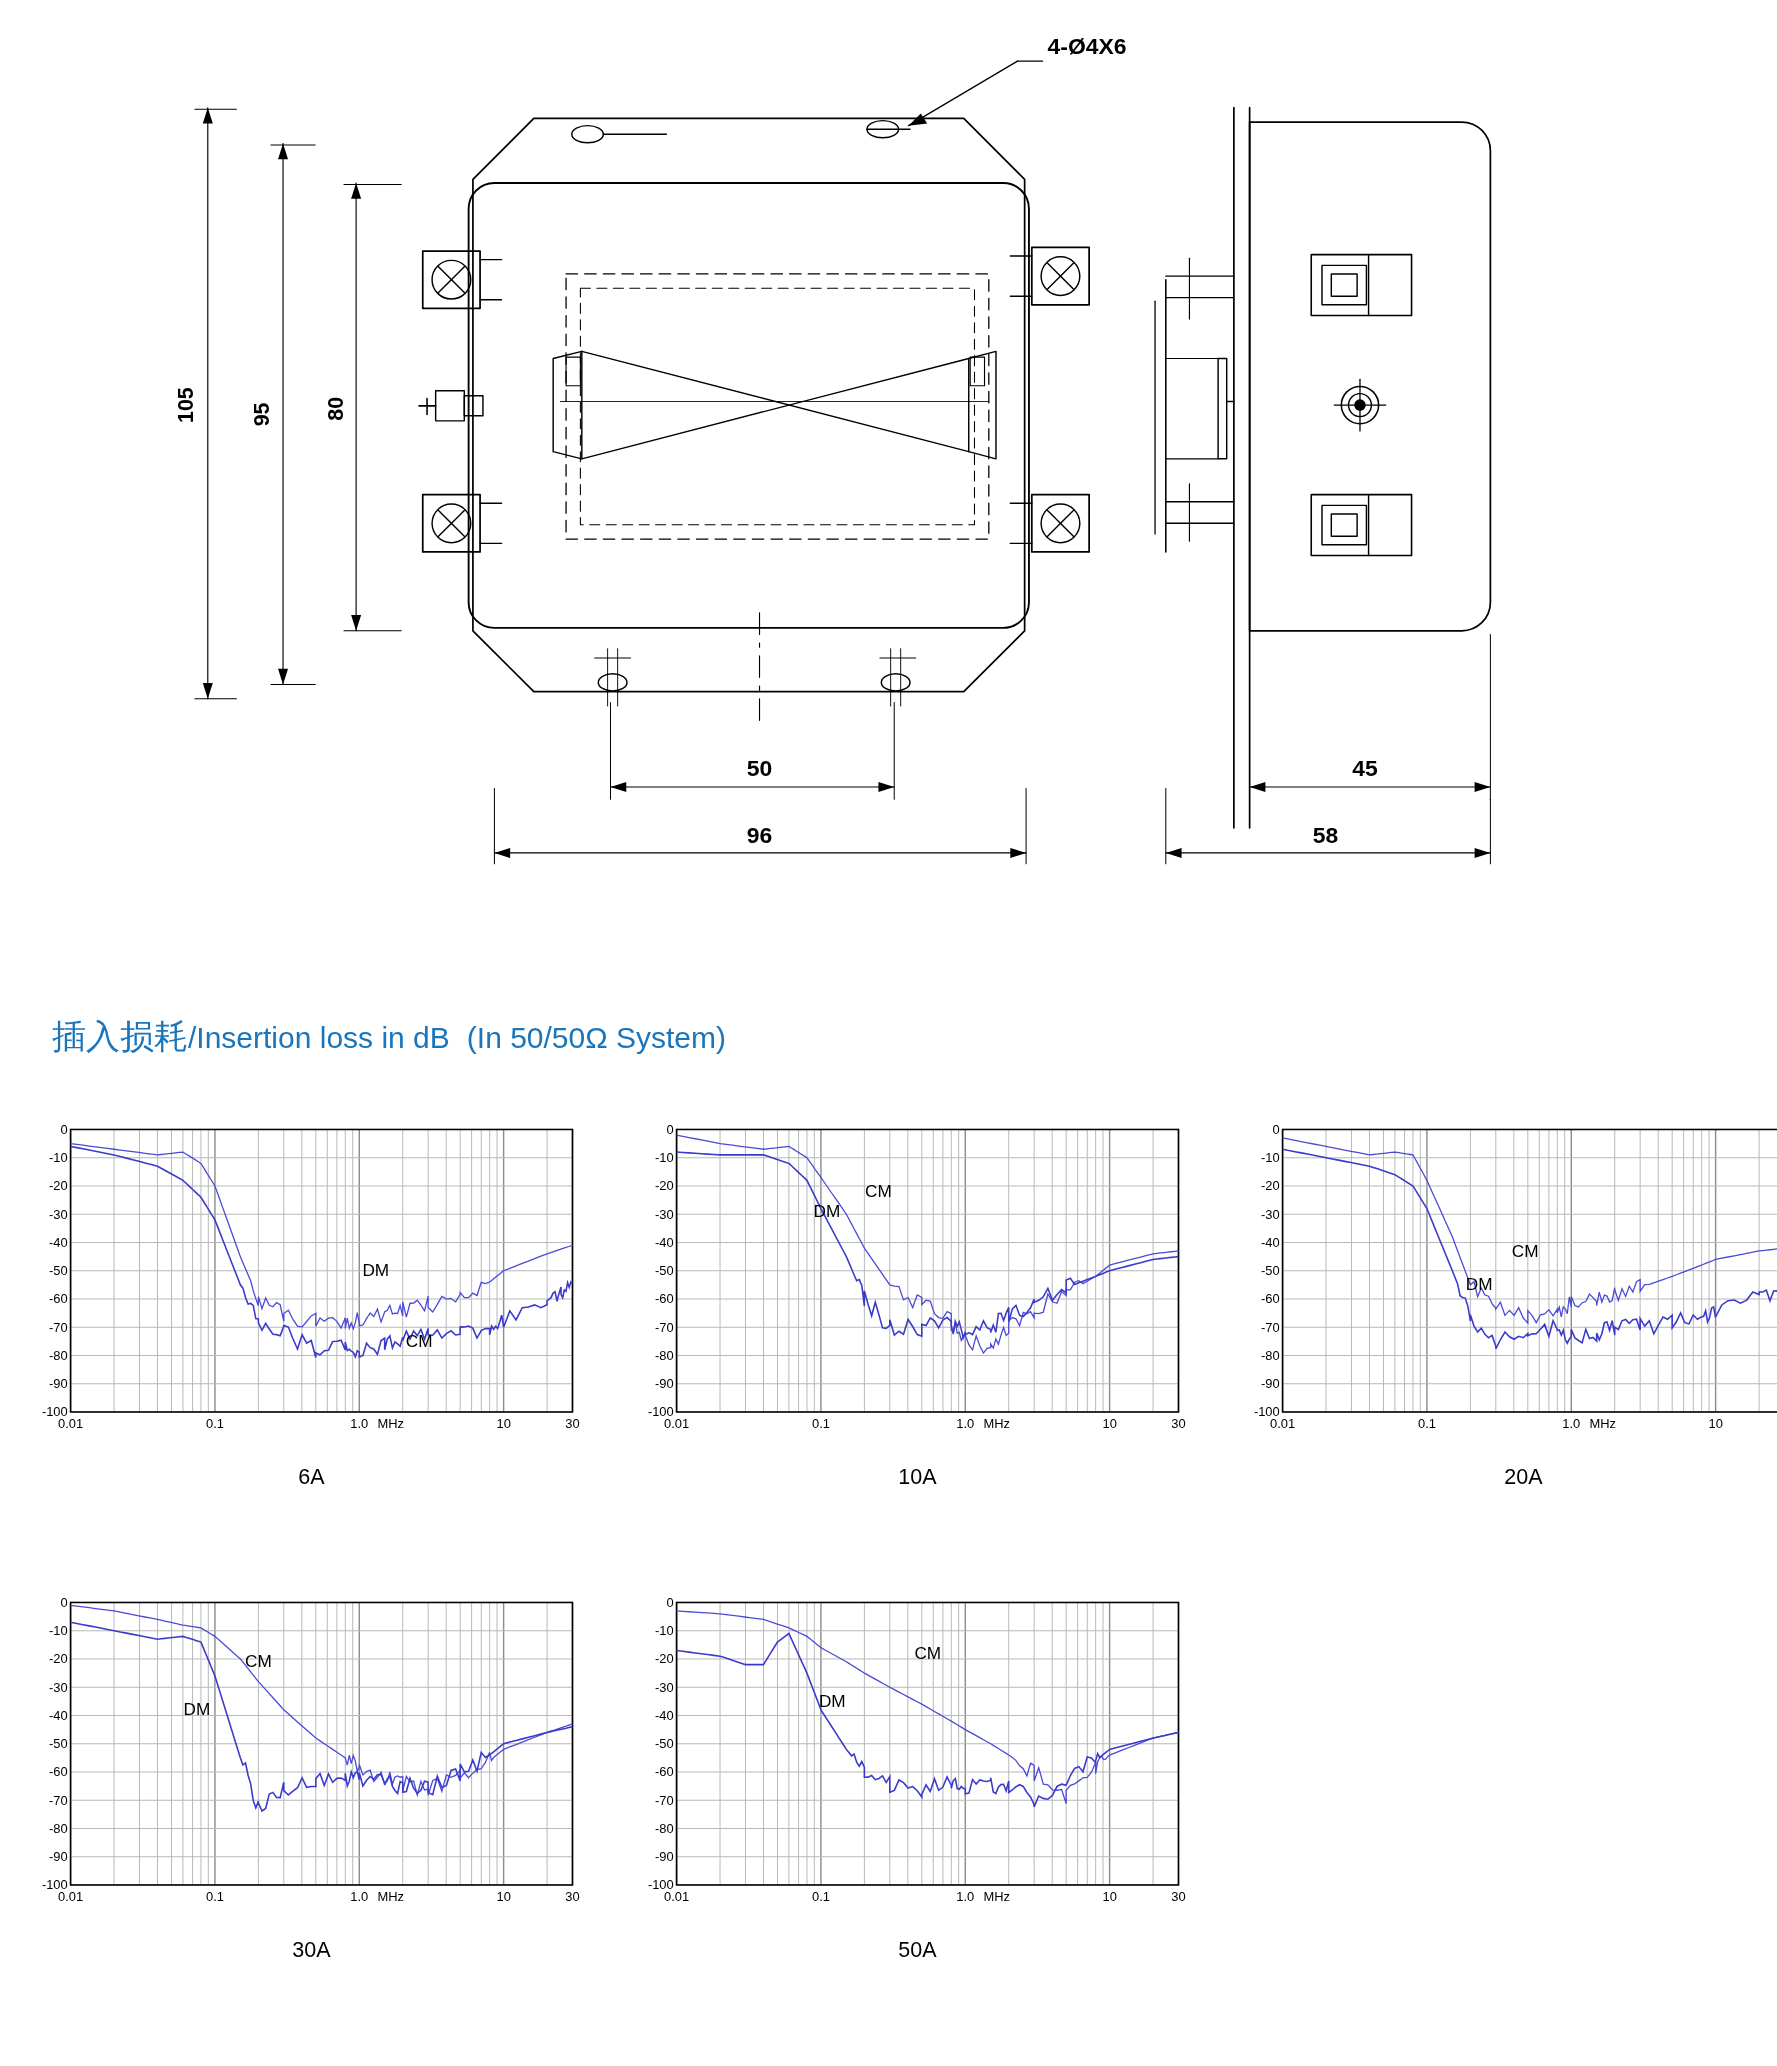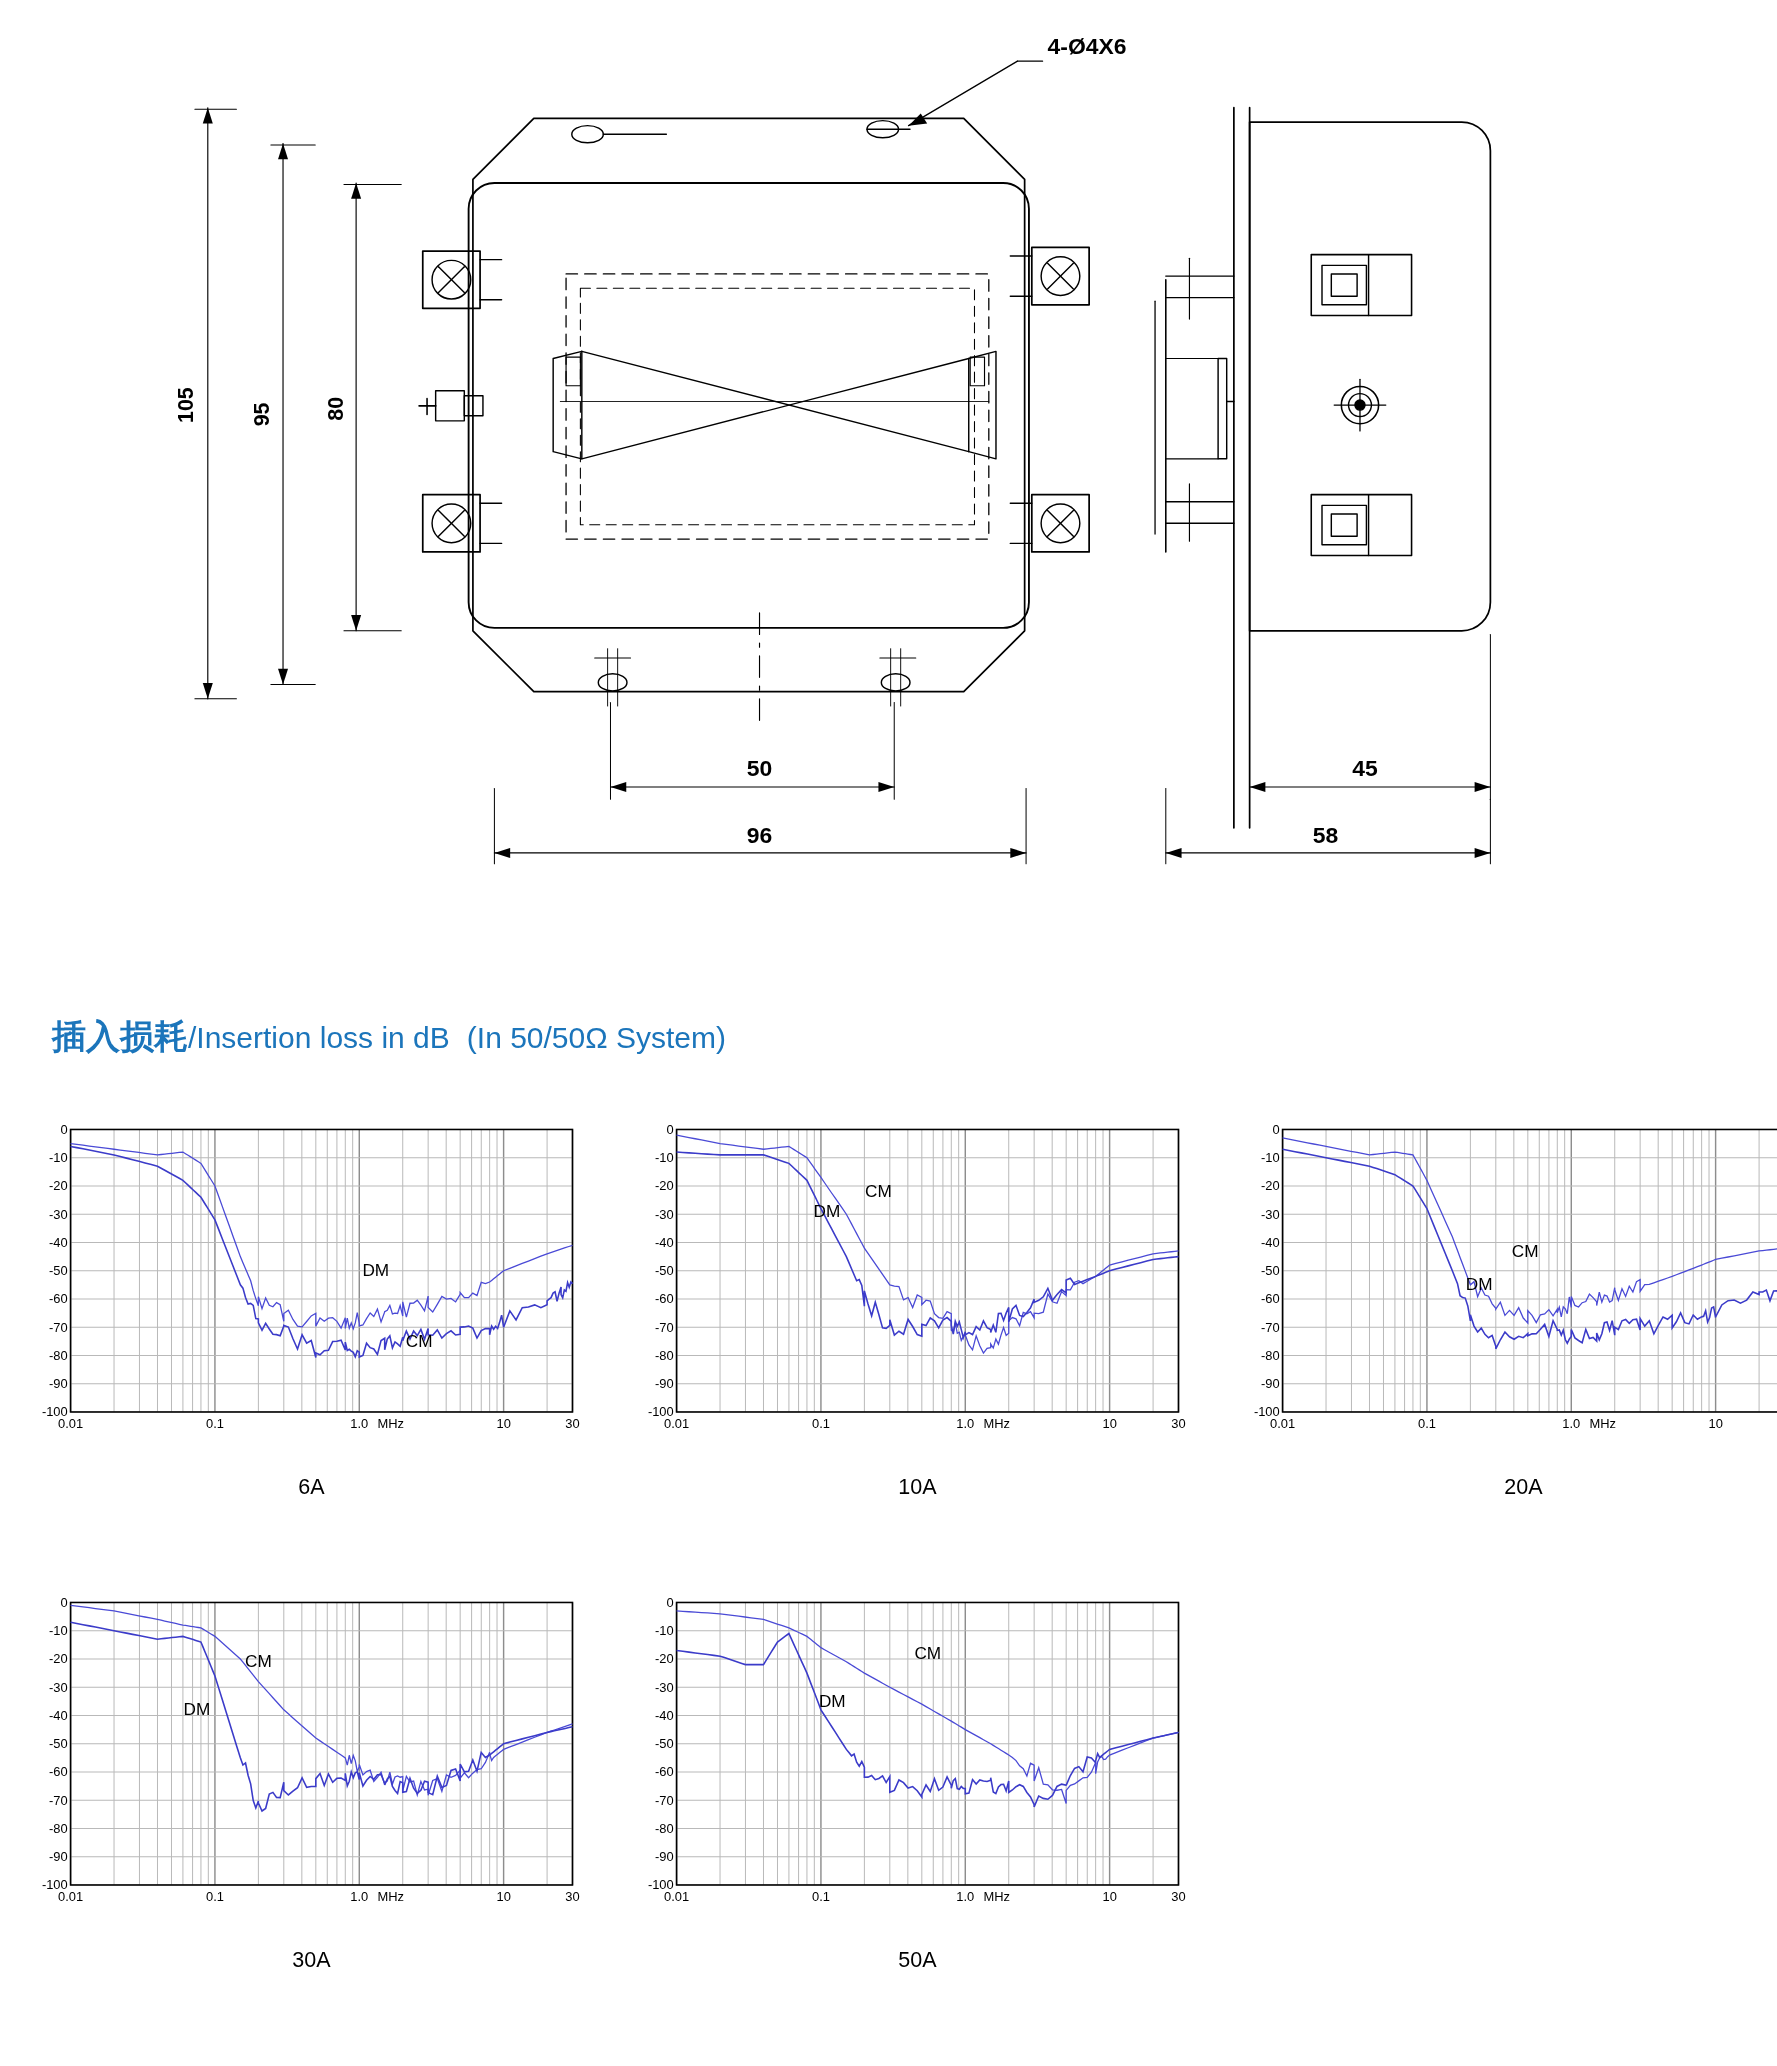--- a/index.html
+++ b/index.html
@@ -51,21 +51,21 @@
   #section-heading {
     position: absolute;
     left: 52px;
     top: 1014px;
     font-size: 32px;
     color: #1b75bb;
     white-space: nowrap;
   }
   #section-heading .cn {
     font-size: 34px;
-    font-weight: 700;
+    font-weight: 400;
   }
   #section-heading .en {
     font-size: 30px;
   }
   #section-heading .sys {
     font-size: 30px;
     margin-left: 17px;
   }
 
   
@@ -83,21 +83,21 @@
     width: 545px;
   }
   .chart-cell.col1 { left: 39px; }
   .chart-cell.col2 { left: 645px; }
   .chart-cell.col3 { left: 1251px; }
 
   .chart-caption {
     width: 545px;
     text-align: center;
     font-size: 21.5px;
-    margin-top: 20px;
+    margin-top: 10px;
     color: #000;
   }
   .chart-svg-holder {
     width: 545px;
     height: 337px;
   }
   svg { display: block; }
   .grid-minor { stroke: #b9b9b9; stroke-width: 0.7; }
   .grid-major { stroke: #8d8d8d; stroke-width: 1; }
   .tick-text { font-family: "Liberation Sans", sans-serif; font-size: 9px; fill: #000; }

